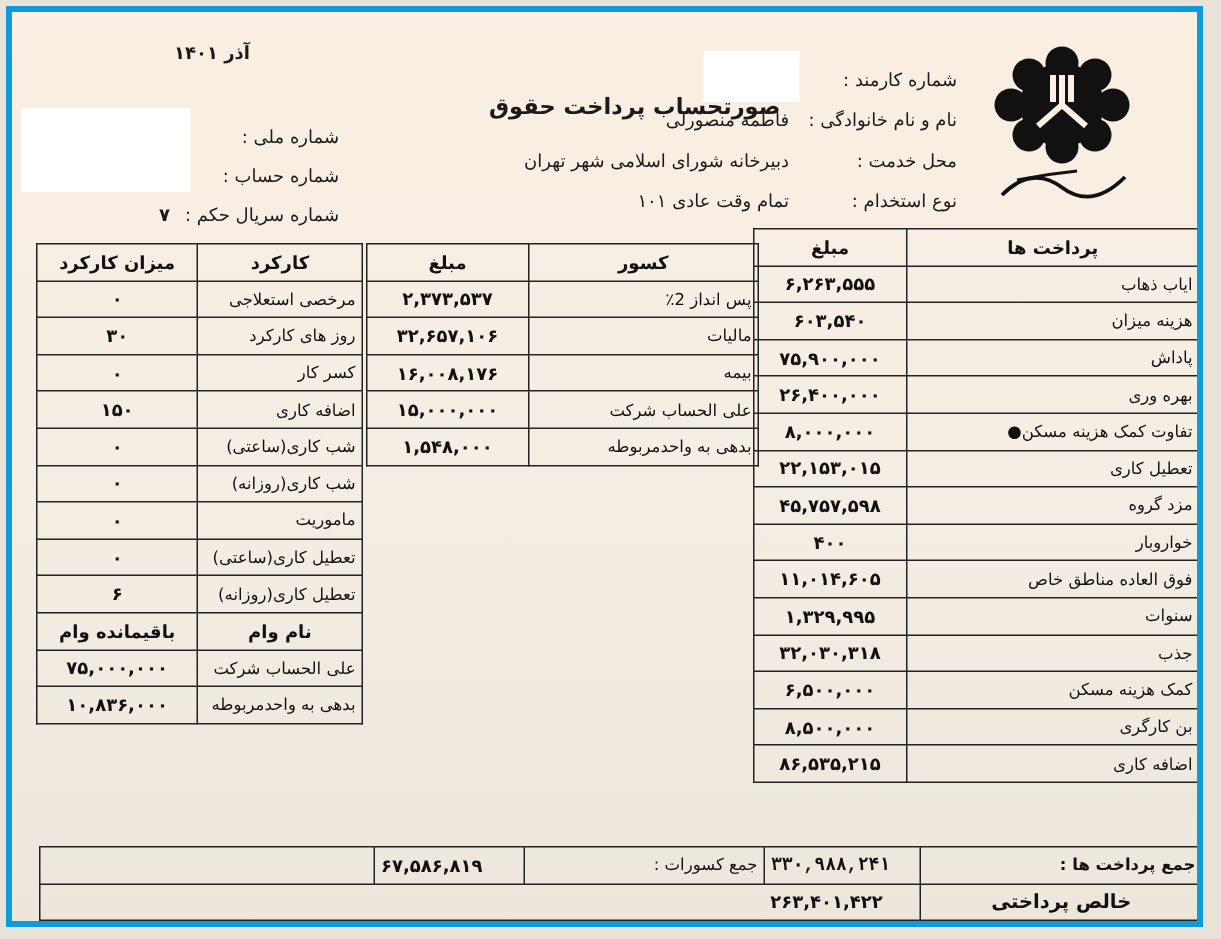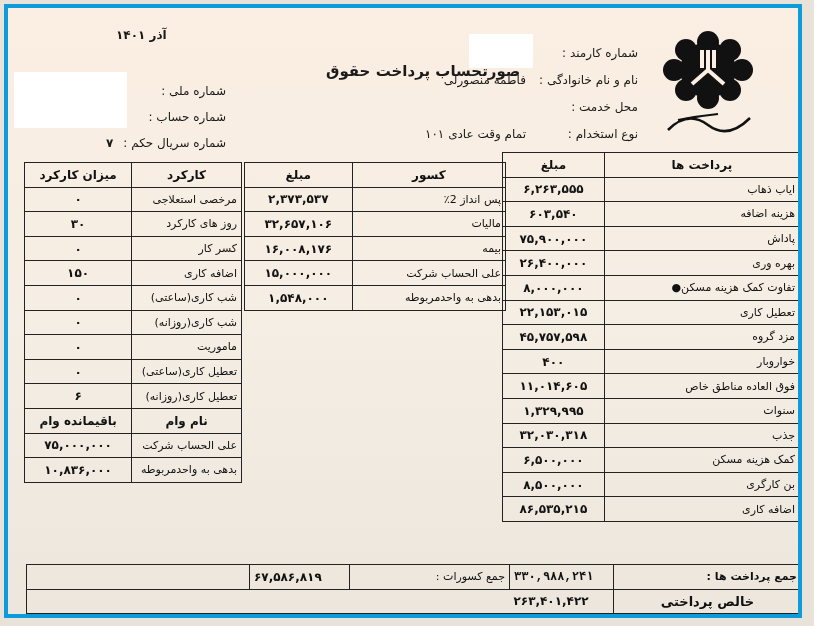--- a/index.html
+++ b/index.html
@@ -50,41 +50,42 @@
     </g>
     <path d="M10 100 Q30 80 50 95 T92 88" stroke="#111" stroke-width="2.5" fill="none"></path>
     <path d="M20 90 Q40 86 60 84" stroke="#111" stroke-width="2" fill="none"></path>
   </svg>
 
   <div class="abs t" style="right:160px; top:38px;">شماره کارمند :</div>
   <div class="abs redact" style="left:461px; top:26px; width:64px; height:34px;"></div>
   <div class="abs t" style="right:160px; top:65px;">نام و نام خانوادگی :</div>
   <div class="abs t" style="right:272px; top:65px;">فاطمه منصورلی</div>
   <div class="abs t" style="right:160px; top:92px;">محل خدمت :</div>
+  <div class="abs t" style="right:272px; top:92px;">دبیرخانه شورای اسلامی شهر تهران</div>
   <div class="abs t" style="right:160px; top:119px;">نوع استخدام :</div>
   <div class="abs t" style="right:272px; top:119px;">تمام وقت عادی ۱۰۱</div>
 
   <div class="abs redact" style="left:6px; top:64px; width:113px; height:56px;"></div>
   <div class="abs t" style="right:572px; top:76px;text-align:right;">شماره ملی :</div>
   <div class="abs t" style="right:572px; top:102px;">شماره حساب :</div>
   <div class="abs t" style="right:572px; top:128px;">شماره سریال حکم :</div>
   <div class="abs t" style="left:98px; top:128px; font-weight:bold;">۷</div>
 
   <table style="left:494px; top:144px; width:298px;">
     <tbody>
         <tr>
       <th style="width:196px; text-align:center;">پرداخت ها</th>
       <th style="width:102px;">مبلغ</th>
     </tr>
     <tr>
           <td class="lbl">ایاب ذهاب</td>
           <td class="num">۶,۲۶۳,۵۵۵</td>
         </tr>
     <tr>
-          <td class="lbl">هزینه اضافه</td>
+          <td class="lbl">هزینه میزان</td>
           <td class="num">۶۰۳,۵۴۰</td>
         </tr>
     <tr>
           <td class="lbl">پاداش</td>
           <td class="num">۷۵,۹۰۰,۰۰۰</td>
         </tr>
     <tr>
           <td class="lbl">بهره وری</td>
           <td class="num">۲۶,۴۰۰,۰۰۰</td>
         </tr>

